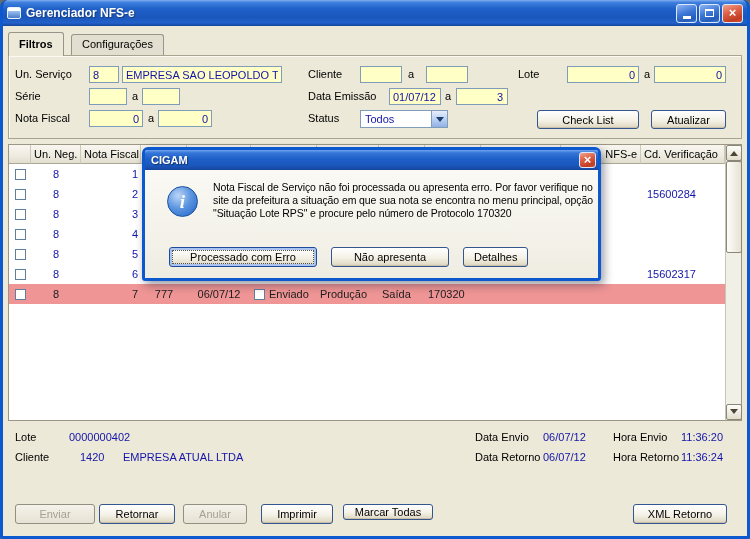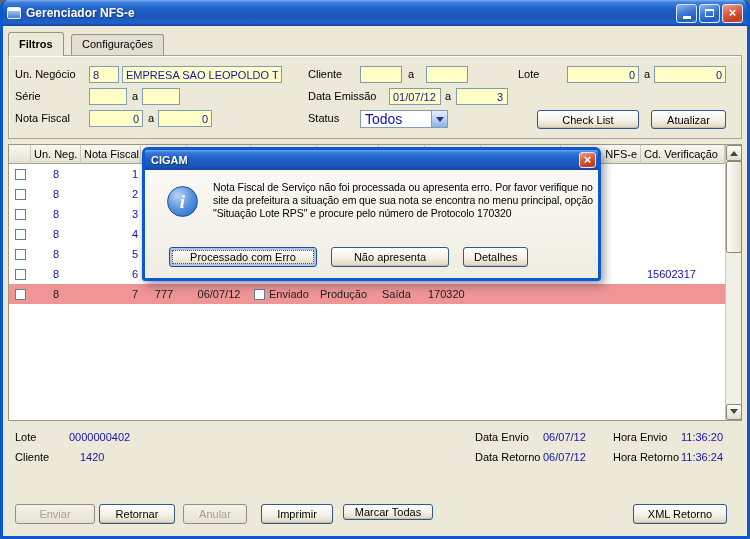--- a/index.html
+++ b/index.html
@@ -31,21 +31,21 @@
   .panel{position:absolute;left:5px;top:29px;width:734px;height:84px;border:1px solid #A8A48F;
          background:#ECE9D8;box-shadow:inset 1px 1px 0 #FBFAF5;z-index:2}
 
   .lbl{position:absolute;height:17px;line-height:17px;color:#000;white-space:nowrap;z-index:4}
   .inp{position:absolute;height:17px;border:1px solid #7F9DB9;background:#fff;z-index:4;
        font:11px "Liberation Sans",sans-serif;color:#1414AA;padding:0 3px}
   .inp.yellow{background:#FFFFC6}
   .inp.r{text-align:right}
 
   .combo{position:absolute;height:18px;border:1px solid #7F9DB9;background:#fff;display:flex;z-index:4}
-  .combo-text{flex:1;font-size:14px;line-height:16px;color:#1414AA;padding:0 4px;overflow:hidden}
+  .combo-text{flex:1;font-size:11px;line-height:16px;color:#1414AA;padding:0 4px;overflow:hidden}
   .combo-btn{width:16px;border-left:1px solid #7F9DB9;display:flex;align-items:center;justify-content:center;
              background:linear-gradient(180deg,#E6EEFB,#BDD2F4 50%,#90B0E4)}
   .tri{width:0;height:0;border:4px solid transparent;border-top:5px solid #1C3E6E;margin-top:4px}
 
   .xpbtn{position:absolute;height:19px;border:1px solid #35558E;border-radius:3px;z-index:4;
          background:linear-gradient(180deg,#FFFFFF,#F4F1E6 55%,#E2DCC8 90%,#D4CCB2);
          font:11px "Liberation Sans",sans-serif;color:#000;display:flex;align-items:center;justify-content:center;
          box-shadow:inset 0 -1px 0 #C8C0A8;white-space:nowrap}
   .xpbtn.disabled{color:#A5A193;border-color:#928E80;background:linear-gradient(180deg,#F4F2EA,#E6E2D4);box-shadow:none}
   .xpbtn.focused{border:1px solid #1F4A9C;box-shadow:inset 0 0 0 2px #A9C4EE;outline:1px dotted #53524E;outline-offset:-4px}
@@ -120,21 +120,21 @@
     </div>
   </div>
 
   <div class="client">
 
     <div class="tab tab-active" style="left:5px"><span>Filtros</span></div>
     <div class="tab tab-inactive" style="left:68px"><span>Configurações</span></div>
 
     <div class="panel"></div>
 
-    <div class="lbl" style="left:12px;top:40px">Un. Negócio</div>
+    <div class="lbl" style="left:12px;top:40px">Un. Serviço</div>
     <input class="inp yellow" style="left: 86px; top: 40px; width: 30px;" value="8">
     <input class="inp yellow" style="left: 119px; top: 40px; width: 160px;" value="EMPRESA SAO LEOPOLDO TESTE">
     <div class="lbl" style="left:305px;top:40px">Cliente</div>
     <input class="inp yellow" style="left: 357px; top: 40px; width: 42px;" value="">
     <div class="lbl" style="left:405px;top:40px">a</div>
     <input class="inp yellow" style="left: 423px; top: 40px; width: 42px;" value="">
     <div class="lbl" style="left:515px;top:40px">Lote</div>
     <input class="inp yellow r" style="left: 564px; top: 40px; width: 72px;" value="0">
     <div class="lbl" style="left:641px;top:40px">a</div>
     <input class="inp yellow r" style="left: 651px; top: 40px; width: 72px;" value="0">
@@ -204,20 +204,21 @@
           <div class="bc c-unneg ctr">8</div>
           <div class="bc c-nf num">2</div>
           <div class="bc c-serie ctr"></div>
           <div class="bc c-dt ctr"></div>
           <div class="bc c-env"></div>
           <div class="bc c-amb"></div>
           <div class="bc c-tipo"></div>
           <div class="bc c-prot"></div>
           <div class="bc c-x"></div>
           <div class="bc c-nfse num"></div>
+          <div class="bc c-cdv">15600284</div>
         </div>
 
         <div class="grow">
           <div class="bc c-sel">
               <span class="cb"></span>
             </div>
           <div class="bc c-unneg ctr">8</div>
           <div class="bc c-nf num">3</div>
           <div class="bc c-serie ctr"></div>
           <div class="bc c-dt ctr"></div>
@@ -316,20 +317,21 @@
 
     <div class="sum-lbl" style="left:12px;top:404px">Lote</div>
     <div class="sum-val" style="left:66px;top:404px">0000000402</div>
     <div class="sum-lbl" style="left:472px;top:404px">Data Envio</div>
     <div class="sum-val" style="left:540px;top:404px">06/07/12</div>
     <div class="sum-lbl" style="left:610px;top:404px">Hora Envio</div>
     <div class="sum-val" style="left:678px;top:404px">11:36:20</div>
 
     <div class="sum-lbl" style="left:12px;top:424px">Cliente</div>
     <div class="sum-val" style="left:77px;top:424px">1420</div>
+    <div class="sum-val" style="left:120px;top:424px">EMPRESA ATUAL LTDA</div>
     <div class="sum-lbl" style="left:472px;top:424px">Data Retorno</div>
     <div class="sum-val" style="left:540px;top:424px">06/07/12</div>
     <div class="sum-lbl" style="left:610px;top:424px">Hora Retorno</div>
     <div class="sum-val" style="left:678px;top:424px">11:36:24</div>
 
     <button class="xpbtn disabled" style="left:12px;top:478px;width:80px;height:20px">Enviar</button>
     <button class="xpbtn" style="left:96px;top:478px;width:76px;height:20px">Retornar</button>
     <button class="xpbtn disabled" style="left:180px;top:478px;width:64px;height:20px">Anular</button>
     <button class="xpbtn" style="left:258px;top:478px;width:72px;height:20px">Imprimir</button>
     <button class="xpbtn" style="left:340px;top:478px;width:90px;height:16px">Marcar Todas</button>

